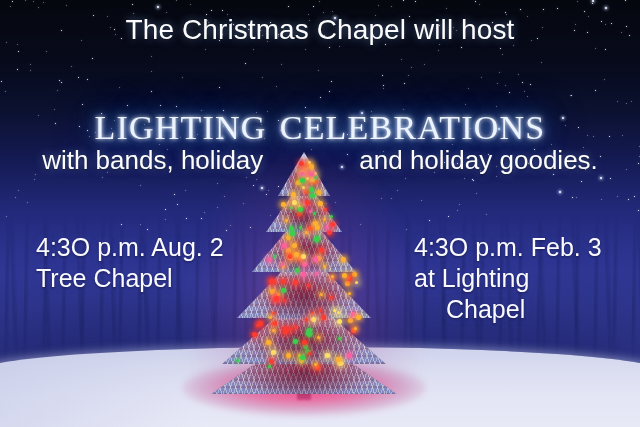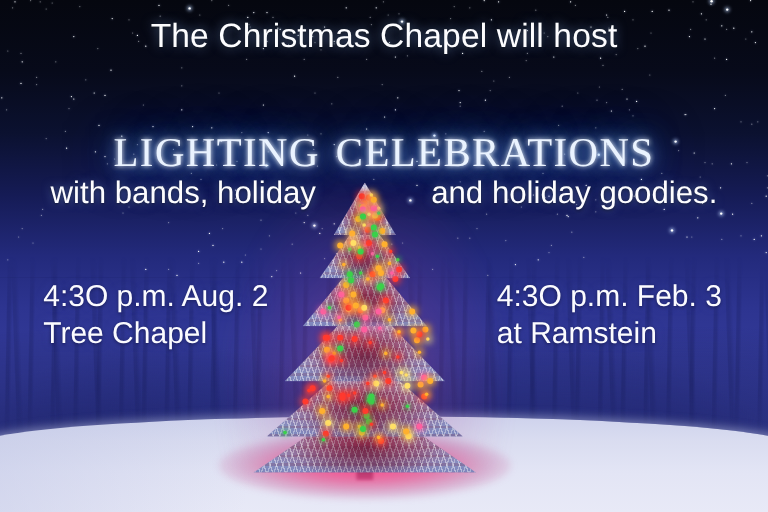--- a/index.html
+++ b/index.html
@@ -757,16 +757,17 @@
     <span>with bands, holiday</span><span class="gap"></span><span>and holiday goodies.</span>
   </div>
 
   <div class="evt evt-left">
     <span class="ln">4:3O p.m. Aug. 2</span>
     <span class="ln">Tree Chapel</span>
   </div>
 
   <div class="evt evt-right">
     <span class="ln">4:3O p.m. Feb. 3</span>
-    <span class="ln">at Ramstein</span>
+    <span class="ln">at Lighting</span>
+    <span class="ln indent">Chapel</span>
   </div>
 
 </div>
 
 </body></html>

